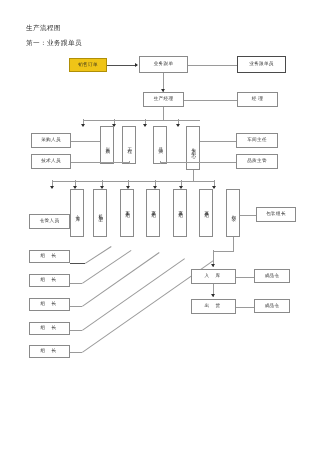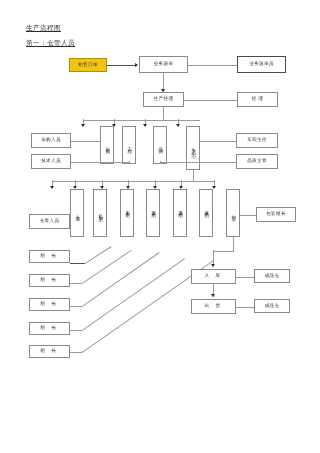--- a/index.html
+++ b/index.html
@@ -11,21 +11,20 @@
     position:relative;
   }
   #doc{position:absolute;left:0;top:0;width:320px;height:453px;}
 
   .hdr{
     position:absolute;
     font-size:6.6px;
     color:#2b2b2b;
     letter-spacing:.4px;
     white-space:nowrap;
-    text-decoration:underline;
   }
   #title{left:26px;top:24px;}
   #subtitle{left:26px;top:39px;}
 
   .box{
     position:absolute;
     box-sizing:border-box;
     border:0.7px solid #8a8a8a;
     background:#ffffff;
     display:flex;
@@ -67,21 +66,21 @@
     border-left:3.1px solid #2d2d2d;
     border-right:0;
   }
 </style>
 </head>
 <body>
 
 <div id="doc">
 
   <div class="hdr" id="title">生产流程图</div>
-  <div class="hdr" id="subtitle">第一：仓管人员</div>
+  <div class="hdr" id="subtitle">第一：业务跟单员</div>
 
   <div class="box hl" style="left:69px;top:58px;width:38px;height:14px;">销售订单</div>
 
   <div class="ln h dk" style="left:107px;top:64.6px;width:30px;"></div>
   <div class="arw r" style="left:135px;top:62.6px;"></div>
 
   <div class="box" style="left:139px;top:56px;width:49px;height:17px;">业务跟单</div>
 
   <div class="ln h" style="left:188px;top:64.6px;width:49px;"></div>
 

